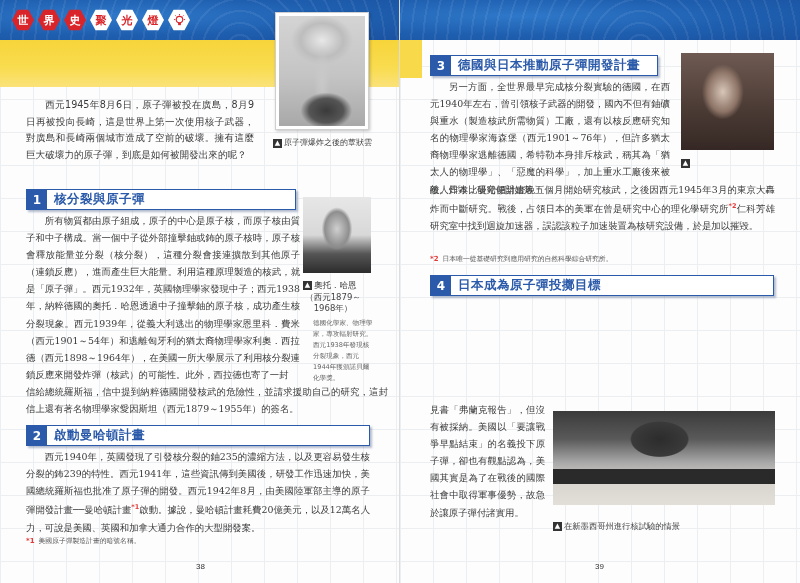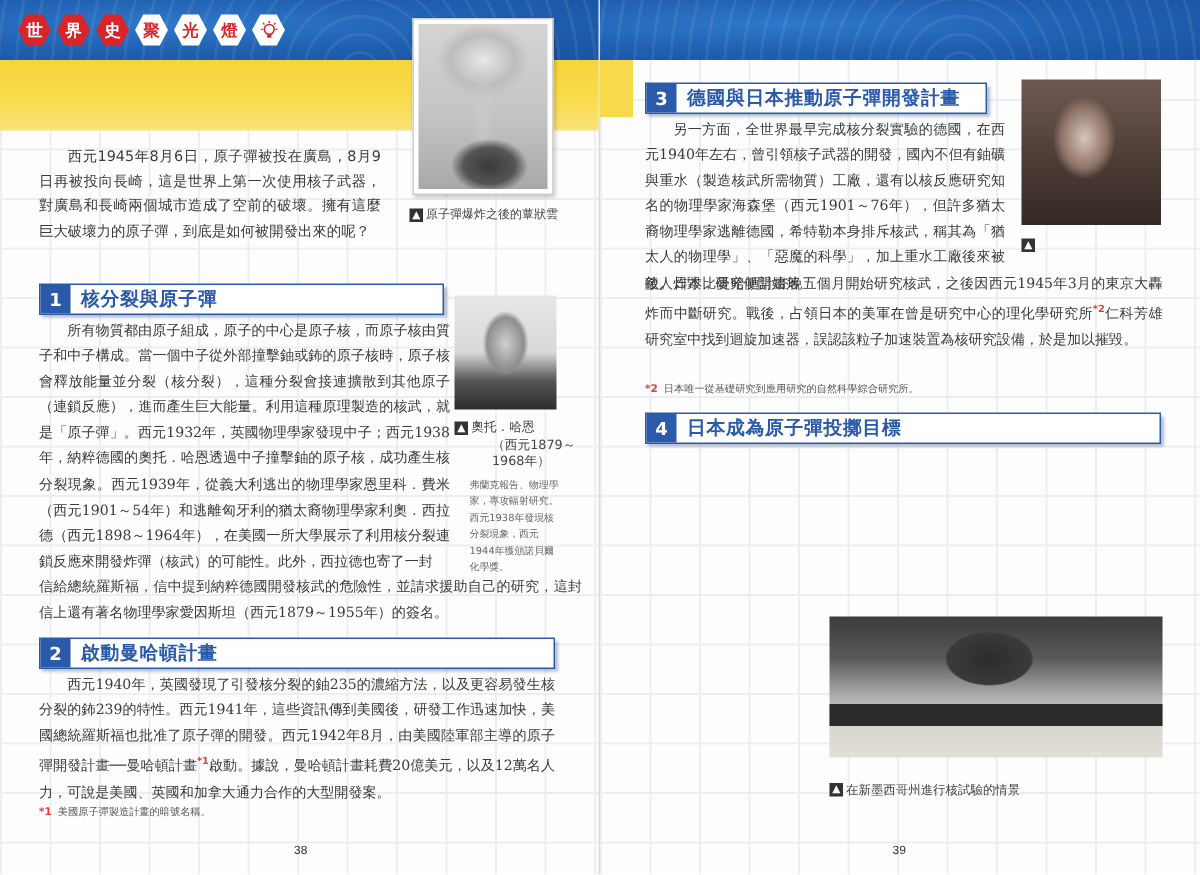--- a/index.html
+++ b/index.html
@@ -146,24 +146,24 @@
     <p class="para" style="left:26px; top:212px; width:274px;">所有物質都由原子組成，原子的中心是原子核，而原子核由質子和中子構成。當一個中子從外部撞擊鈾或鈽的原子核時，原子核會釋放能量並分裂（核分裂），這種分裂會接連擴散到其他原子（連鎖反應），進而產生巨大能量。利用這種原理製造的核武，就是「原子彈」。西元1932年，英國物理學家發現中子；西元1938年，納粹德國的奧托．哈恩透過中子撞擊鈾的原子核，成功產生核分裂現象。西元1939年，從義大利逃出的物理學家恩里科．費米（西元1901～54年）和逃離匈牙利的猶太裔物理學家利奧．西拉德（西元1898～1964年），在美國一所大學展示了利用核分裂連鎖反應來開發炸彈（核武）的可能性。此外，西拉德也寄了一封</p>
     <p class="para" style="left:26px; top:383px; width:362px; text-indent:0;">信給總統羅斯福，信中提到納粹德國開發核武的危險性，並請求援助自己的研究，這封信上還有著名物理學家愛因斯坦（西元1879～1955年）的簽名。</p>
 
     <div class="photo hahn">
       <div class="photo-inner"></div>
     </div>
     <div class="caption" style="left:303px; top:280px; width:75px; font-size:8.5px;">
       <span class="cap-icon">▲</span>
       <span>奧托．哈恩</span>
     </div>
-    <div class="caption" style="left:328px; top:292px; width:66px; font-size:8.5px;">
+    <div class="caption" style="left:300px; top:292px; width:66px; font-size:8.5px;text-align:center;">
       <span>（西元1879～1968年）</span>
     </div>
-    <div class="sidenote" style="left:313px; top:318px; width:62px;">弗蘭克報告、物理學家，專攻輻射研究。西元1938年發現核分裂現象，西元1944年獲頒諾貝爾化學獎。</div>
+    <div class="sidenote" style="left:313px; top:318px; width:62px;">德國化學家、物理學家，專攻輻射研究。西元1938年發現核分裂現象，西元1944年獲頒諾貝爾化學獎。</div>
 
     <div class="section-head" style="left:26px; top:425px; width:344px;">
       <span class="sec-num">2</span>
       <span class="sec-title">啟動曼哈頓計畫</span>
     </div>
     <p class="para" style="left:26px; top:448px; width:344px;"><span>西元1940年，英國發現了引發核分裂的鈾235的濃縮方法，以及更容易發生核分裂的鈽239的特性。西元1941年，這些資訊傳到美國後，研發工作迅速加快，美國總統羅斯福也批准了原子彈的開發。西元1942年8月，由美國陸軍部主導的原子彈開發計畫──曼哈頓計畫</span><span class="sup">*1</span><span>啟動。據說，曼哈頓計畫耗費20億美元，以及12萬名人力，可說是美國、英國和加拿大通力合作的大型開發案。</span></p>
 
     <div class="footnote" style="left:26px; top:536px;">
       <span class="fn-mark">*1</span>
       <span>美國原子彈製造計畫的暗號名稱。</span>
@@ -192,20 +192,21 @@
 
     <div class="footnote" style="left:30px; top:254px;">
       <span class="fn-mark">*2</span>
       <span>日本唯一從基礎研究到應用研究的自然科學綜合研究所。</span>
     </div>
 
     <div class="section-head" style="left:30px; top:275px; width:344px;">
       <span class="sec-num">4</span>
       <span class="sec-title">日本成為原子彈投擲目標</span>
     </div>
+    <p class="para" style="left:30px; top:401px; width:115px; text-indent:0;">見書「弗蘭克報告」，但沒有被採納。美國以「要讓戰爭早點結束」的名義投下原子彈，卻也有觀點認為，美國其實是為了在戰後的國際社會中取得軍事優勢，故急於讓原子彈付諸實用。</p>
 
     <div class="photo test-site" style="left:153px;">
       <div class="photo-inner"></div>
     </div>
     <div class="caption" style="left:153px; top:521px; width:200px; font-size:8.3px;">
       <span class="cap-icon">▲</span>
       <span>在新墨西哥州進行核試驗的情景</span>
     </div>
 
     <span class="page-num" style="left:195px;">39</span>

